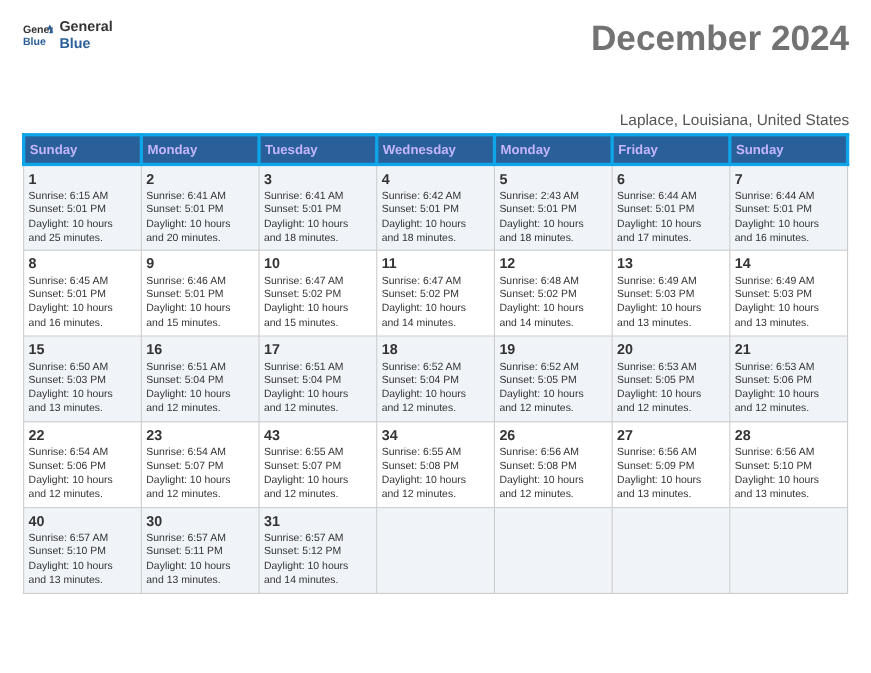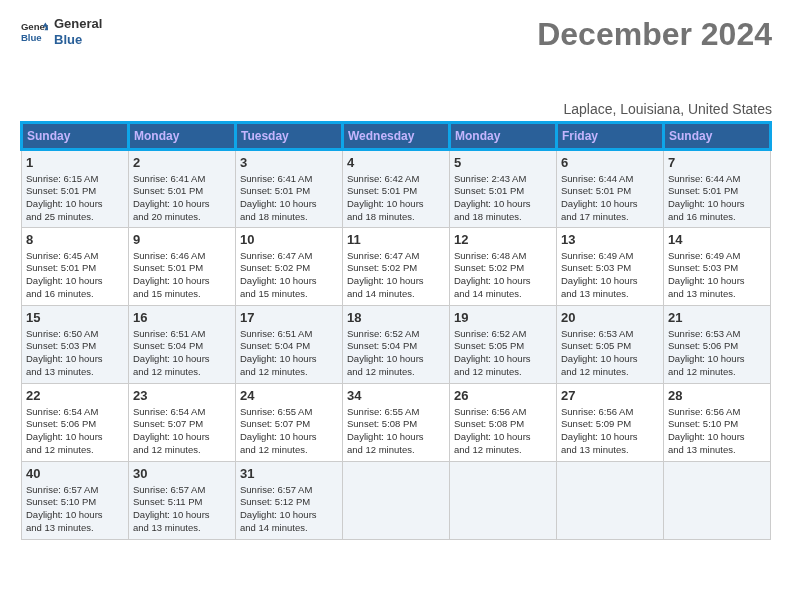--- a/index.html
+++ b/index.html
@@ -279,21 +279,21 @@
             <div>and 12 minutes.</div>
           </td>
           <td>
             <span class="day-num">23</span>
             <div>Sunrise: 6:54 AM</div>
             <div>Sunset: 5:07 PM</div>
             <div>Daylight: 10 hours</div>
             <div>and 12 minutes.</div>
           </td>
           <td>
-            <span class="day-num">24</span>
+            <span class="day-num">43</span>
             <div>Sunrise: 6:55 AM</div>
             <div>Sunset: 5:07 PM</div>
             <div>Daylight: 10 hours</div>
             <div>and 12 minutes.</div>
           </td>
           <td>
             <span class="day-num">34</span>
             <div>Sunrise: 6:55 AM</div>
             <div>Sunset: 5:08 PM</div>
             <div>Daylight: 10 hours</div>

